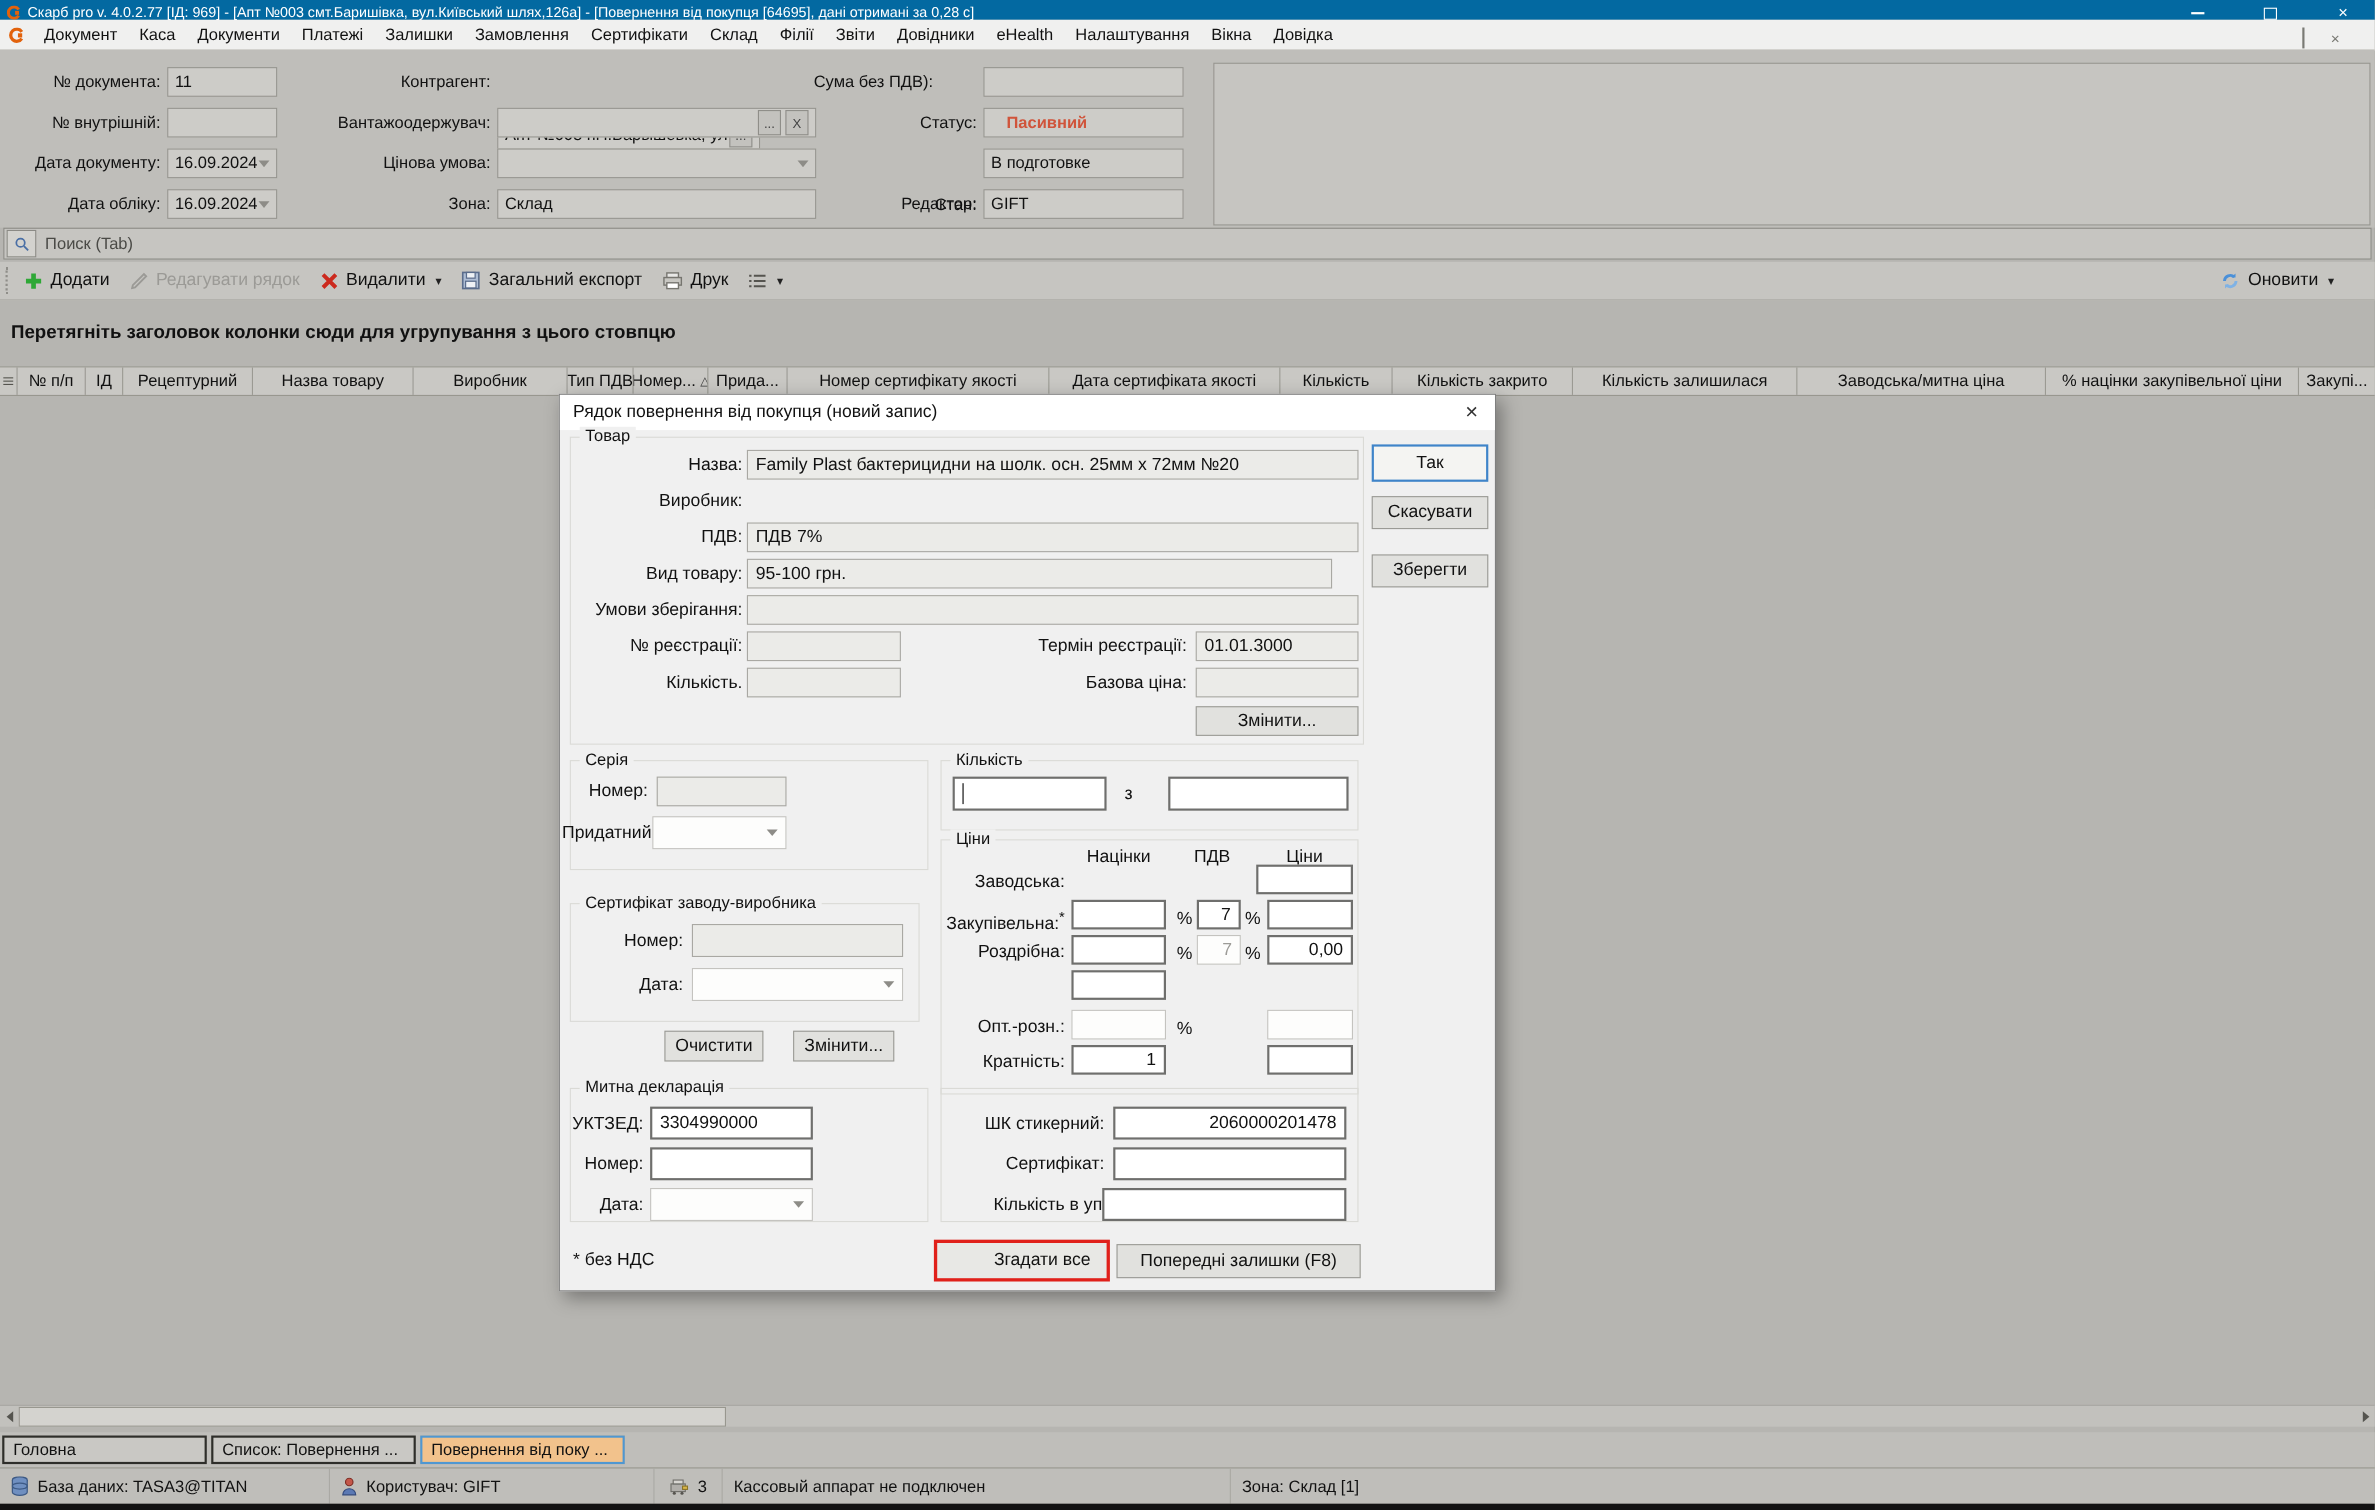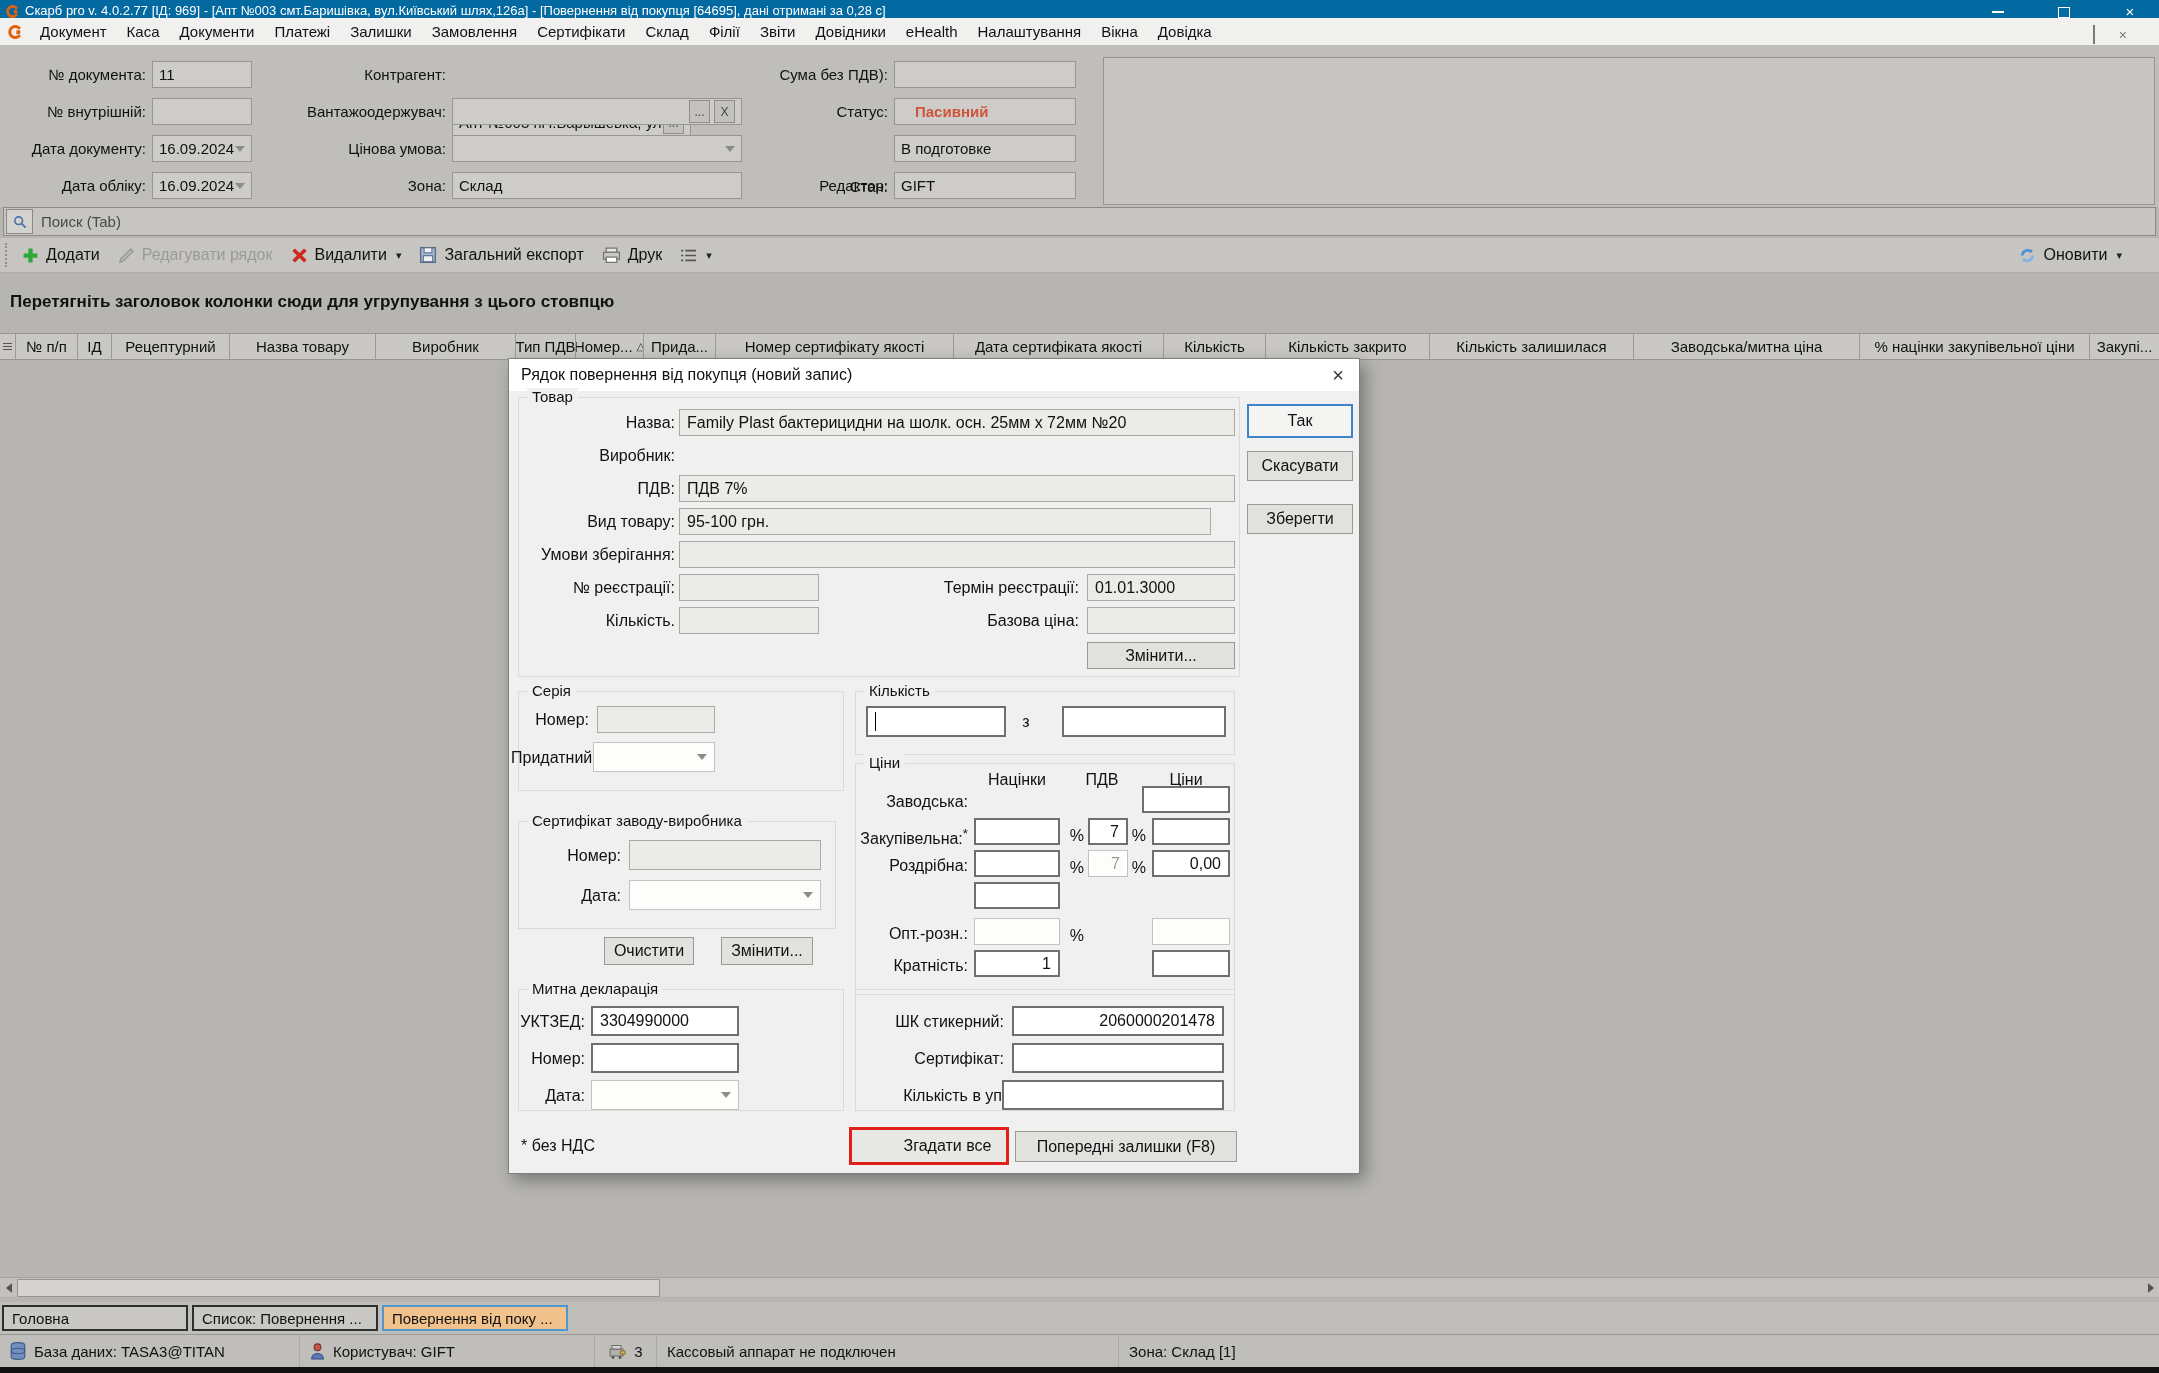--- a/index.html
+++ b/index.html
@@ -203,21 +203,21 @@
     <div class="ffld" style="left:452px;width:290px;top:90px;">
         <span></span>
         <span class="chev"></span>
       </div>
 
     <span class="flbl" style="left:260px;width:186px;top:127px;">Зона:</span>
     <div class="ffld" style="left:452px;width:290px;top:127px;">
         <span>Склад</span>
       </div>
 
-    <span class="flbl" style="left:700px;width:188px;top:16px;">Сума без ПДВ):</span>
+    <span class="flbl" style="left:700px;width:188px;top:16px;text-align:center;">Сума без ПДВ):</span>
     <div class="ffld" style="left:894px;width:182px;top:16px;">
         <span></span>
       </div>
 
     <span class="flbl" style="left:700px;width:188px;top:53px;">Статус:</span>
     <div class="ffld" style="left:894px;width:182px;top:53px;padding-left:20px;">
         <span class="status-val">Пасивний</span>
       </div>
 
     <span class="flbl" style="left:700px;width:188px;top:90px;margin-top:38px;">Стан:</span>

